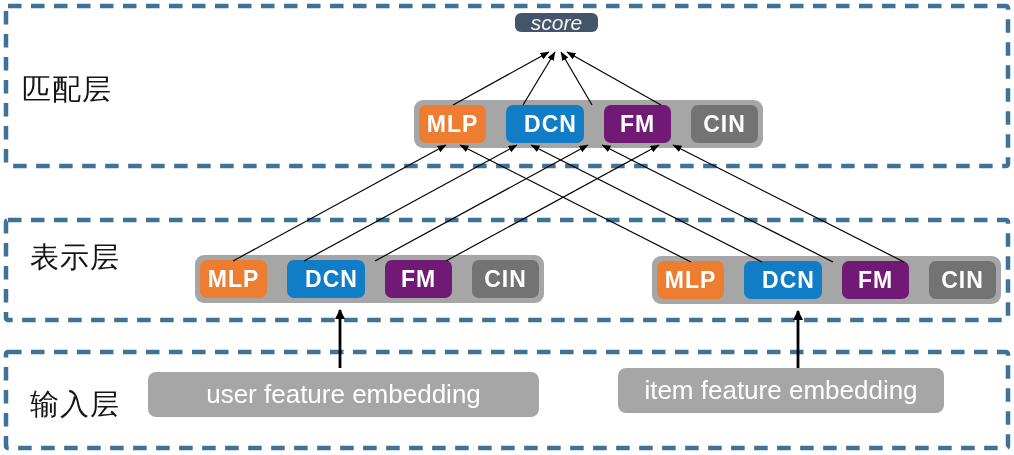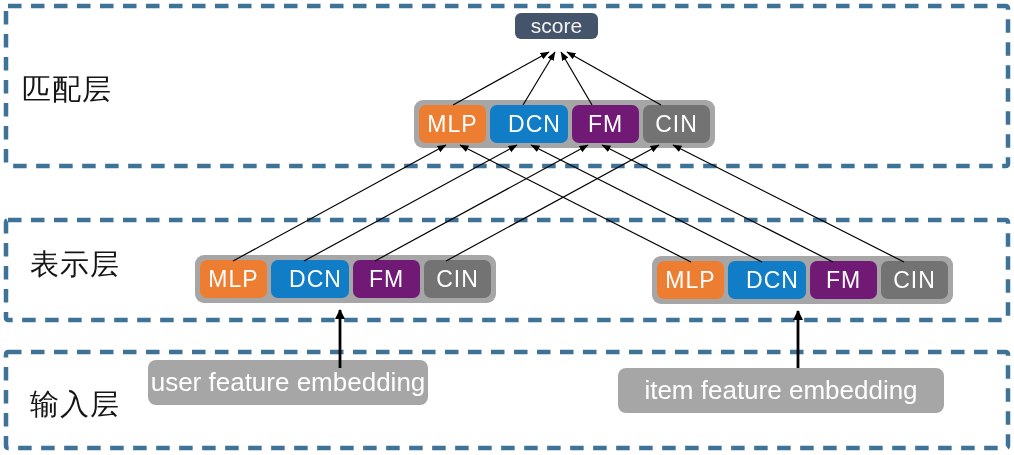--- a/index.html
+++ b/index.html
@@ -14,41 +14,42 @@
   .layer-label {
     position: absolute;
     font-size: 29px;
     color: #151515;
     letter-spacing: 1px;
     white-space: nowrap;
   }
   .score {
     position: absolute;
     left: 515px; top: 13px;
-    width: 83px; height: 26px;
+    width: 83px; height: 19px;
     background: #44546A;
     border-radius: 6px;
     color: #F4F4F4;
     font-size: 21px;
-    display: flex; align-items: center; justify-content: center;
+    display: flex; align-items: center; justify-content: center; font-style: italic;
   }
   .annotation {
     position: absolute;
     left: 737px; top: 111px;
     font-size: 26px;
     color: #151515;
     white-space: nowrap;
   }
   .group {
     position: absolute;
     display: flex;
-    gap: 4px;
+    gap: 20px;
     padding: 5px;
     background: #A6A6A6;
     border-radius: 9px;
+    font-weight: bold;
   }
   .block {
     width: 67px; height: 38px;
     border-radius: 7px;
     color: #ffffff;
     font-size: 23px;
     display: flex; align-items: center; justify-content: center;
     letter-spacing: 1px;
   }
   .block-mlp { background: #ED7D31; }
@@ -72,21 +73,21 @@
     pointer-events: none;
     z-index: 5;
   }
 </style>
 </head>
 <body>
 
 <div class="canvas">
 
   <div class="layer-label" style="left:22px;top:70px">匹配层</div>
-  <div class="layer-label" style="left:30px;top:245px">表示层</div>
+  <div class="layer-label" style="left:30px;top:238px">表示层</div>
   <div class="layer-label" style="left:30px;top:385px">输入层</div>
 
   <div class="score">score</div>
 
 
   <div class="group" style="left:414px;top:100px">
     <div class="block block-mlp">MLP</div>
     <div class="block block-dcn">DCN</div>
     <div class="block block-fm">FM</div>
     <div class="block block-cin">CIN</div>
@@ -99,21 +100,21 @@
     <div class="block block-cin">CIN</div>
   </div>
 
   <div class="group" style="left:652px;top:256px">
     <div class="block block-mlp">MLP</div>
     <div class="block block-dcn">DCN</div>
     <div class="block block-fm">FM</div>
     <div class="block block-cin">CIN</div>
   </div>
 
-  <div class="embedding" style="left:148px;top:360px;width:280px">user feature embedding</div>
+  <div class="embedding" style="left:148px;top:372px;width:391px">user feature embedding</div>
   <div class="embedding" style="left:618px;top:368px;width:326px">item feature embedding</div>
 
   <svg class="overlay" viewBox="0 0 1014 455">
     <defs>
       <marker id="ah" markerUnits="userSpaceOnUse" markerWidth="11" markerHeight="9" refX="8.5" refY="3.5" orient="auto">
         <path d="M0,0 L9,3.5 L0,7 Z" fill="#000000"></path>
       </marker>
       <marker id="ah-big" markerUnits="userSpaceOnUse" markerWidth="14" markerHeight="12" refX="9" refY="5" orient="auto">
         <path d="M0,0 L10,5 L0,10 Z" fill="#000000"></path>
       </marker>

